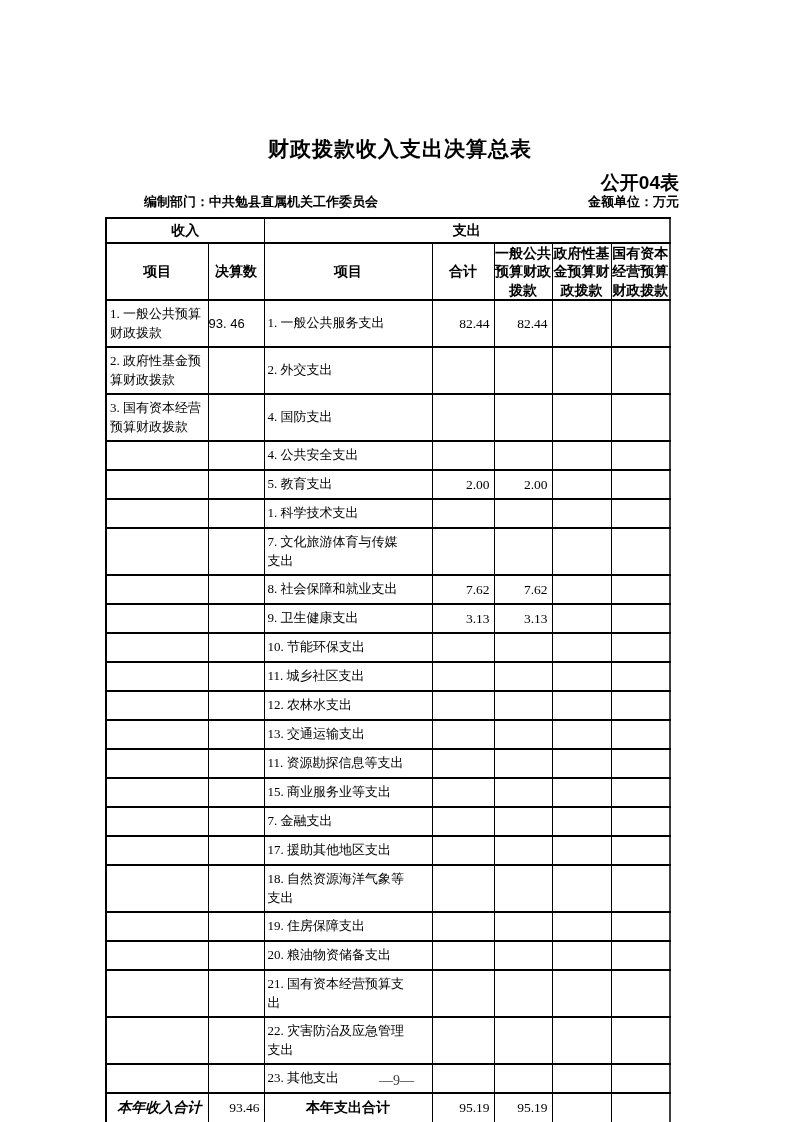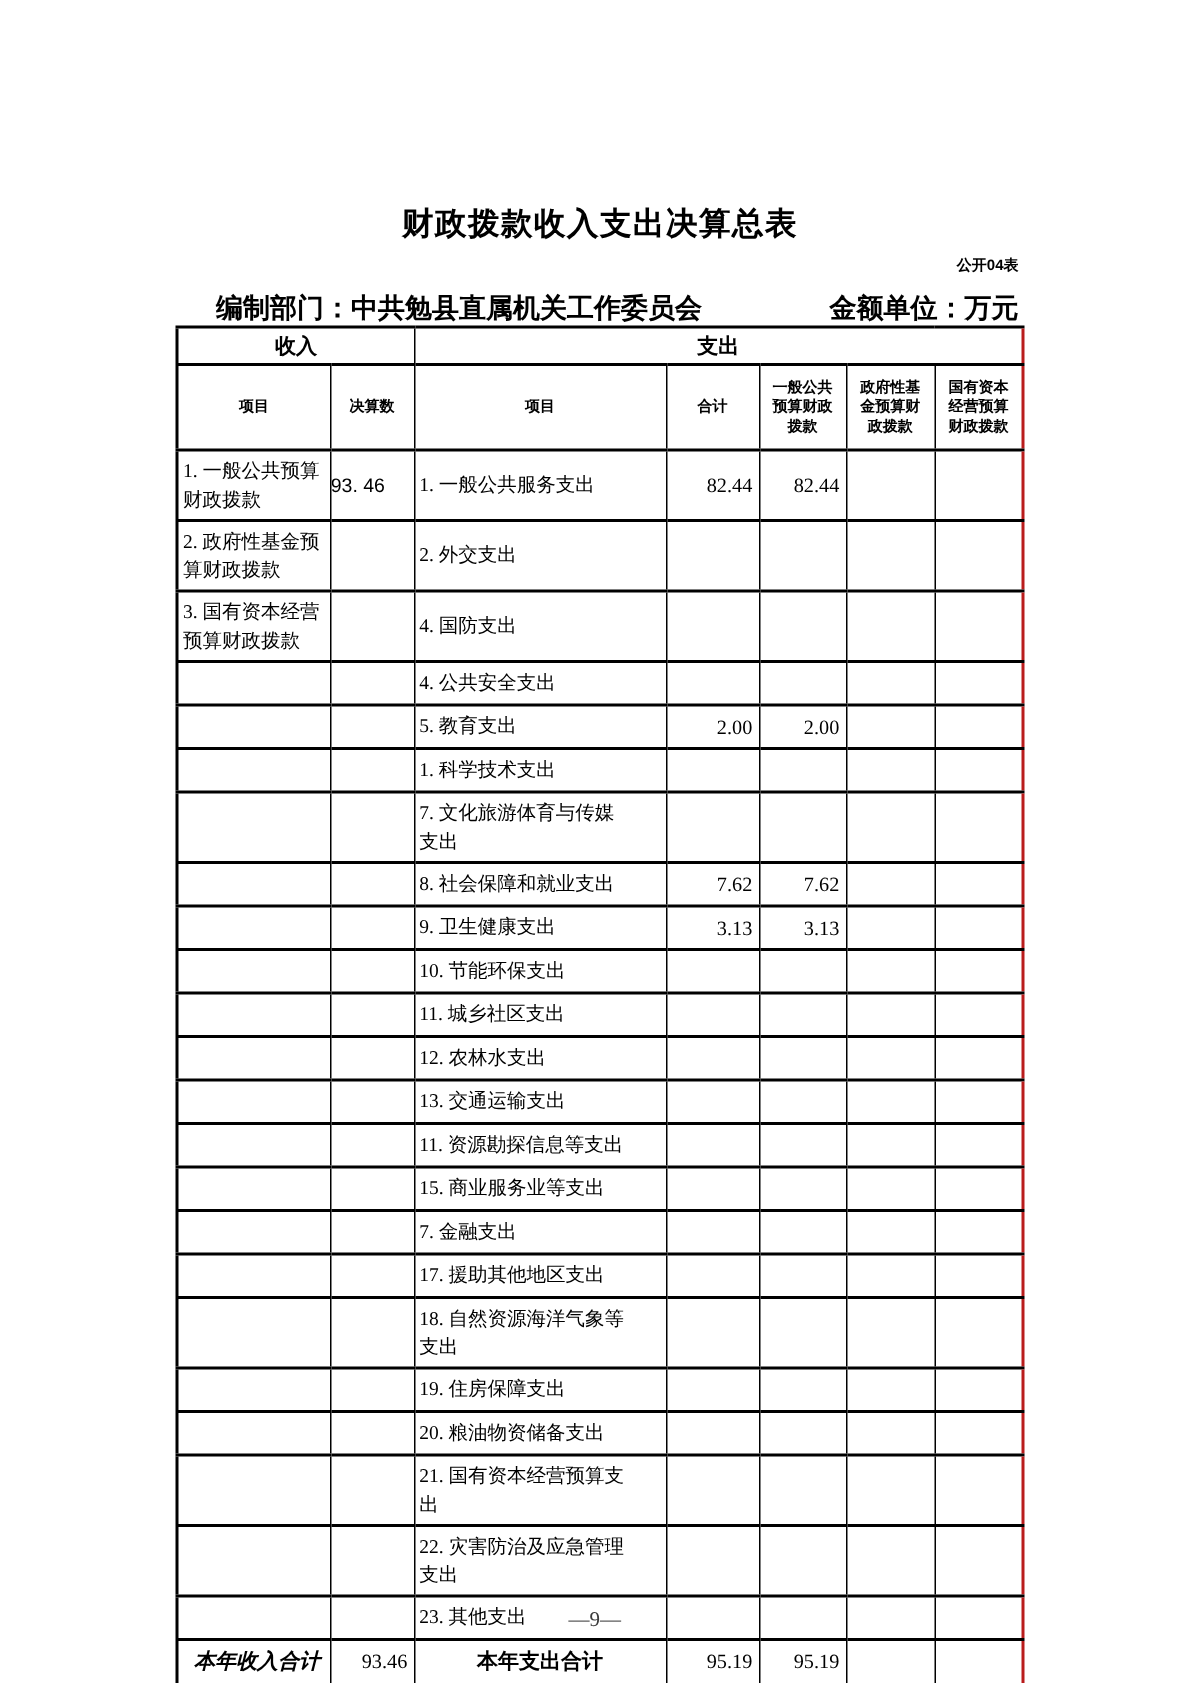--- a/index.html
+++ b/index.html
@@ -8,42 +8,42 @@
     font-family:"Liberation Sans", sans-serif; position:relative; overflow:hidden;
   }
   .page { position:absolute; inset:0;margin-top:32px; }
 
   .title {
     position:absolute; top:103px; left:117px; width:566px;
     text-align:center; font-size:21px; font-weight:bold; letter-spacing:1px;
   }
   .code {
     position:absolute; top:138px; left:117px; width:562px;
-    text-align:right; font-size:10px; font-weight:bold;
+    text-align:right; font-size:19px; font-weight:bold;
   }
   .meta {
     position:absolute; top:161px; left:117px; width:562px;
     display:flex; justify-content:space-between;
-    font-size:18px; font-weight:bold;align-items:flex-end;
+    font-size:13px; font-weight:bold;align-items:flex-end;
   }
   .meta .dept { padding-left:27px; }
 
   table.fiscal {
-    position:absolute; top:185px; left:117px; width:564px;
+    position:absolute; top:185px; left:105px; width:564px;
     border-collapse:collapse; table-layout:fixed;
-    border-top:2px solid #000; border-left:2px solid #000; border-right:2px solid #b91c1c;
+    border-top:2px solid #000; border-left:2px solid #000; border-right:2px solid #404040;
     border-bottom:none;
   }
   th, td {
     border-left:1px solid #000; border-top:2px solid #000;
     padding:0; overflow:hidden; vertical-align:middle;
   }
   tr.h1 th { height:23px; font-size:14px; font-weight:bold; text-align:center; }
   tr.h2 th {
-    height:55px; font-size:10px; font-weight:bold; text-align:center;
+    height:55px; font-size:14px; font-weight:bold; text-align:center;
     white-space:pre-line; line-height:1.3;
   }
   td.item {
     font-family:"Liberation Serif", serif; font-size:13px; text-align:left;
     padding:1px 3px; white-space:pre-line; line-height:1.45;
   }
   td.num {
     font-family:"Liberation Serif", serif; font-size:13.5px;
     text-align:right; padding-right:4px;
   }

